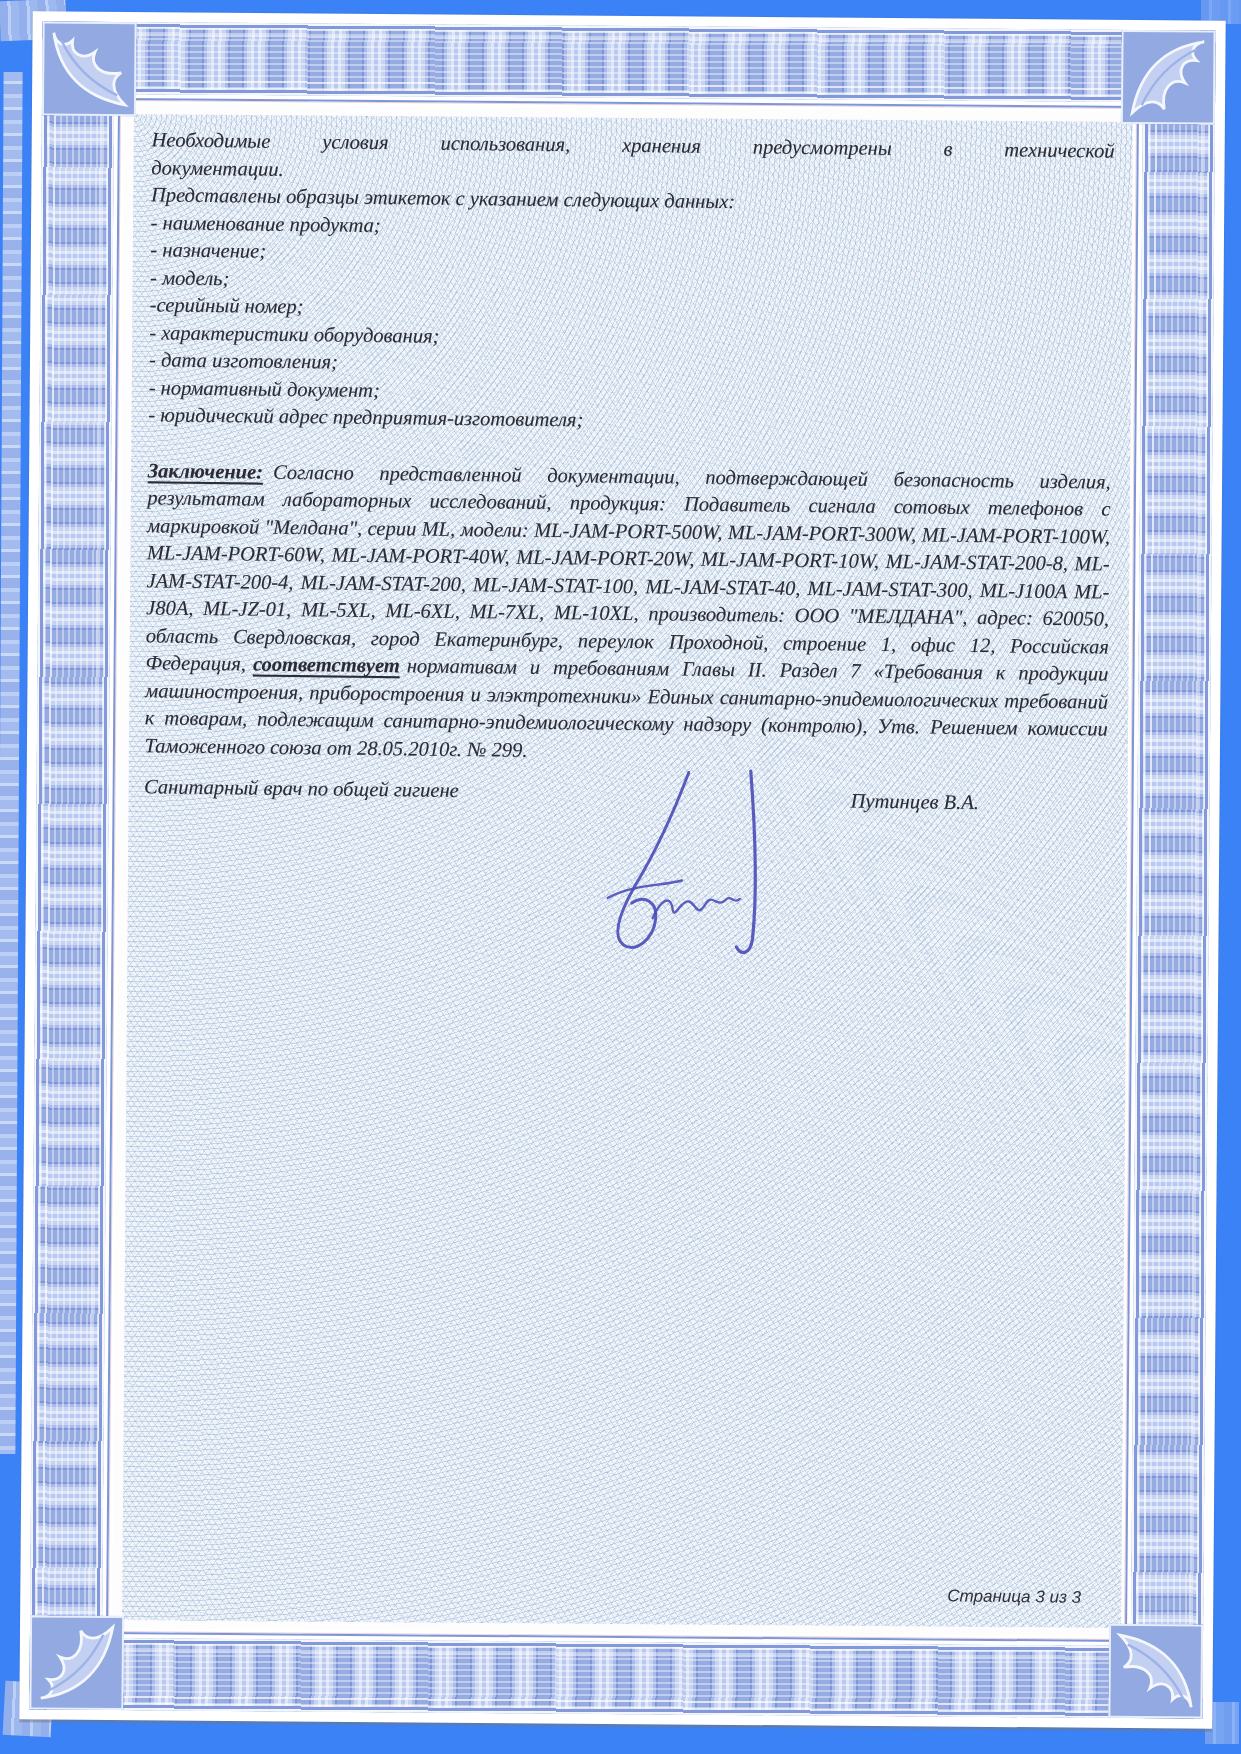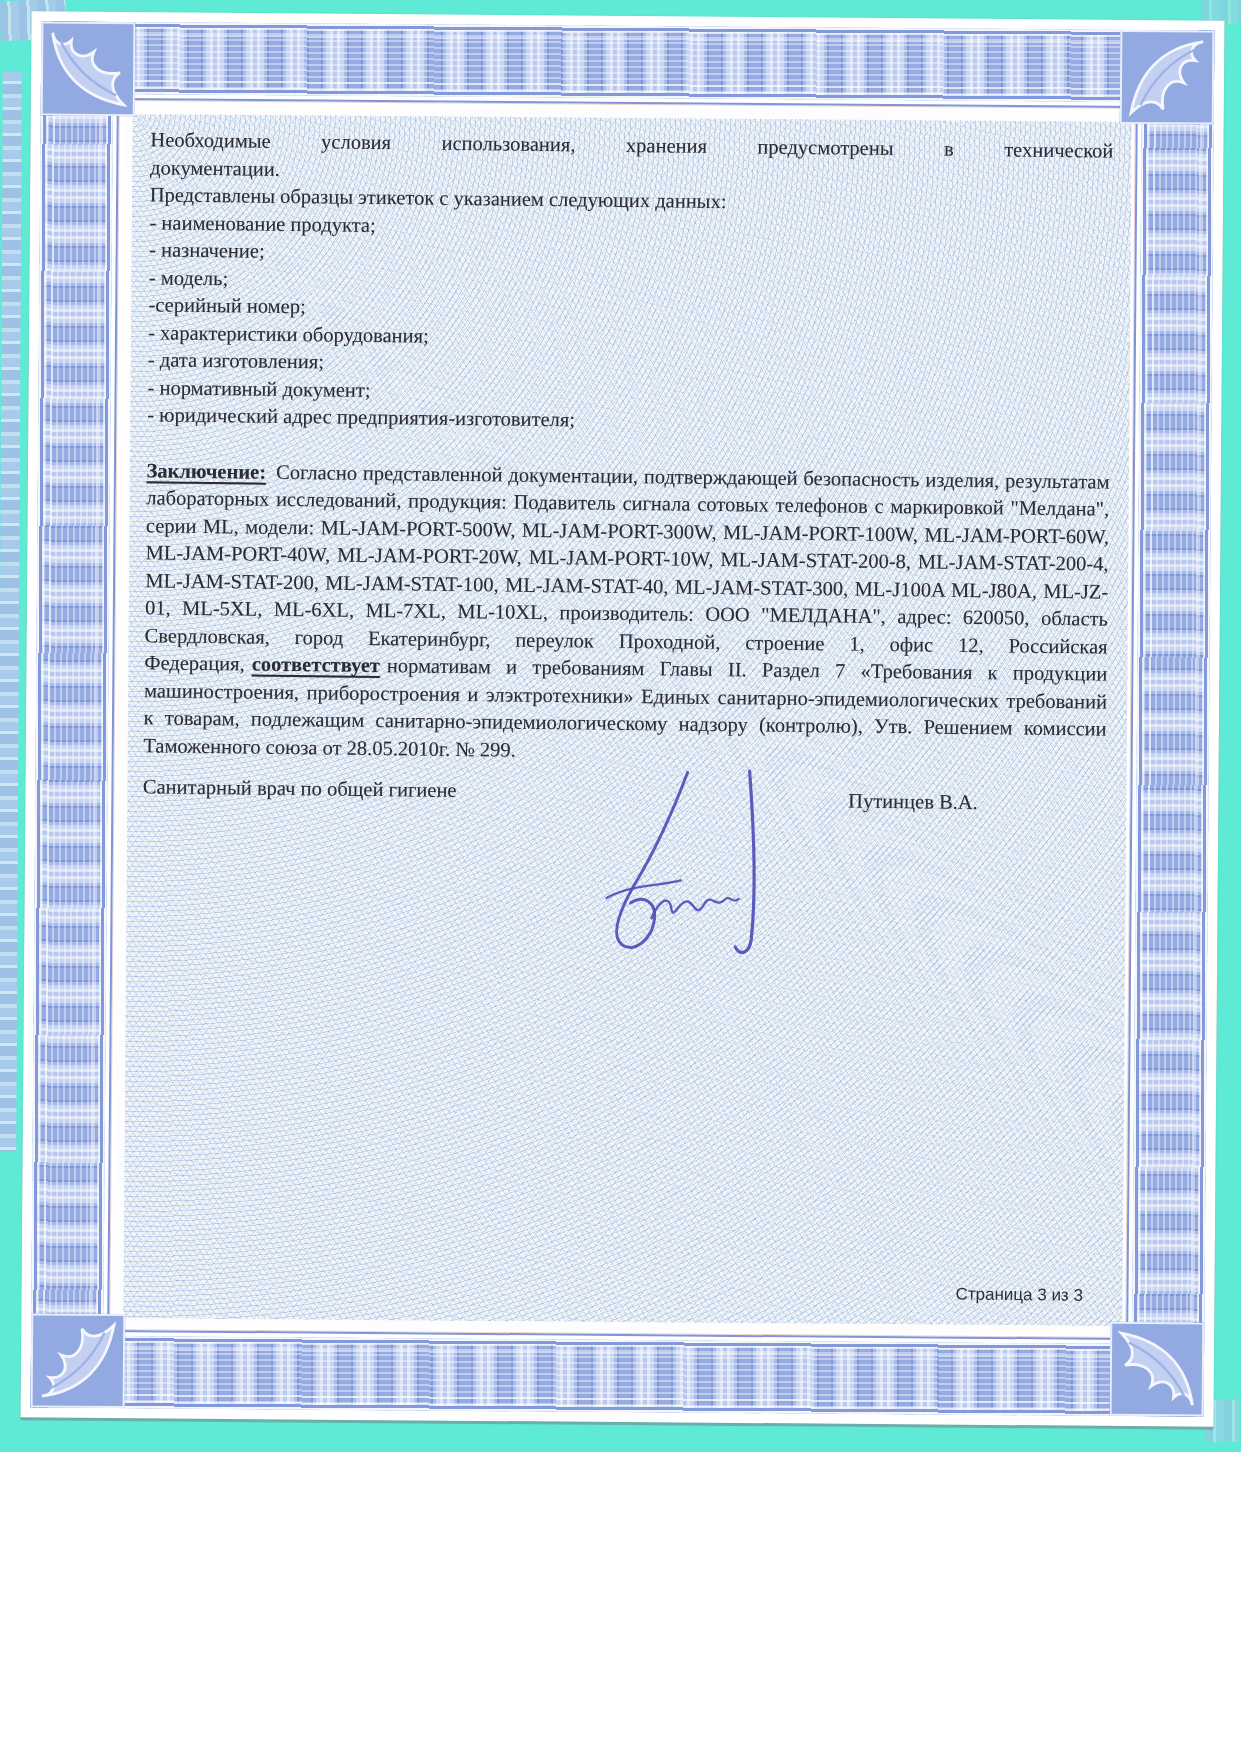--- a/index.html
+++ b/index.html
@@ -1,18 +1,18 @@
 <!DOCTYPE html>
 <html><head>
 <meta charset="utf-8">
 <style>
   html,body{margin:0;padding:0;background:#ffffff;}
   .stage{
-    position:relative;width:1241px;height:1452px;overflow:hidden;
-    background:#5eead4;font-family:"Liberation Serif", serif;
+    position:relative;width:1241px;height:1754px;overflow:hidden;
+    background:#3b82f6;font-family:"Liberation Serif", serif;font-style:italic;
   }
   
   .scan-strip-left{
     position:absolute;left:0;top:72px;bottom:300px;width:19px;opacity:.85;
     background:repeating-linear-gradient(180deg,#b6c5ee 0 9px,#e2e8f8 9px 12px,#a9bae9 12px 22px,#d3dcf5 22px 26px);
     transform:rotate(.3deg);
   }
   .scan-frag{position:absolute;background:repeating-linear-gradient(90deg,#a9bae9 0 8px,#dbe3f7 8px 11px,#b6c5ee 11px 19px);}
   .frag-tl{left:0;top:0;width:66px;height:40px;opacity:.8;transform:rotate(-2deg);}
   .frag-tr{right:0;top:0;width:40px;height:24px;opacity:.4;}

